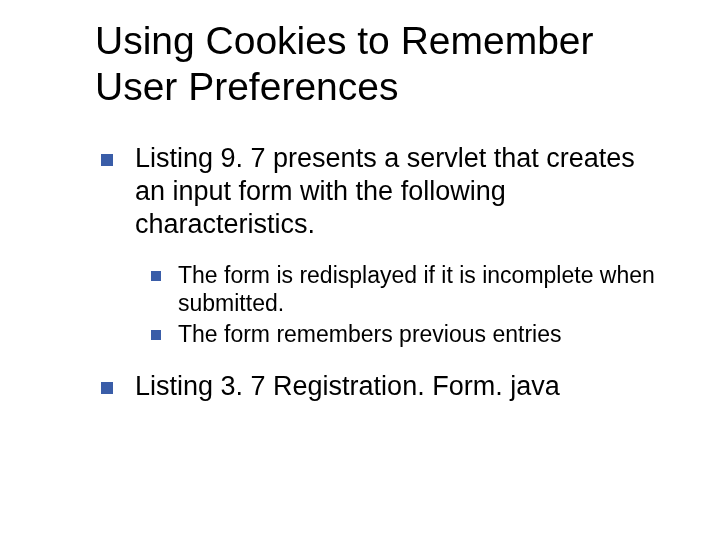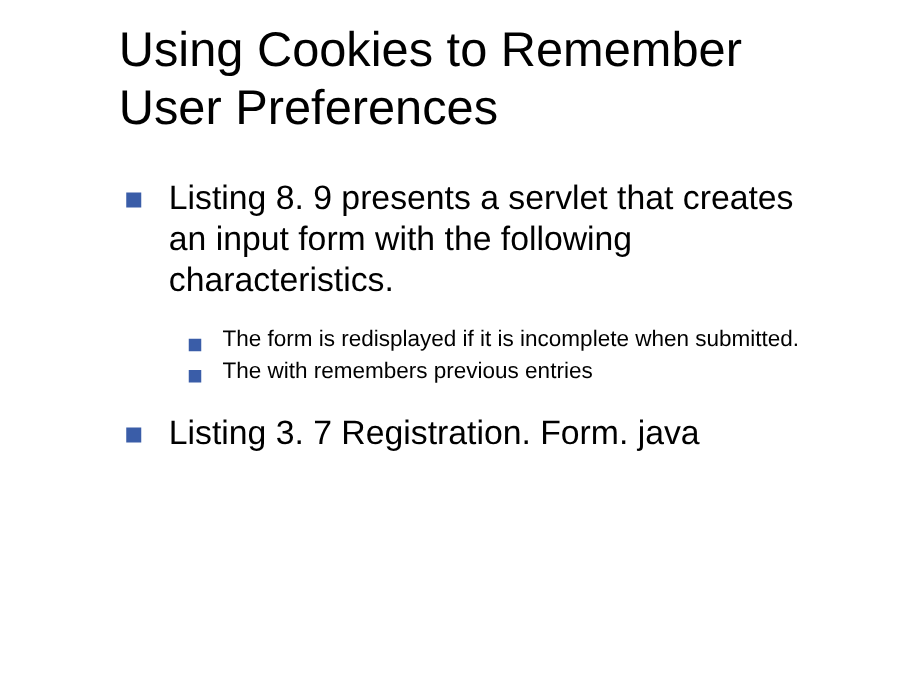--- a/index.html
+++ b/index.html
@@ -47,21 +47,21 @@
     background: #3a5da8;
   }
   .level2 {
     margin-top: 20px;
     margin-bottom: 6px;
   }
   .level2 > li {
     position: relative;
     padding-left: 33px;
     margin-left: 10px;
-    font-size: 18px;
+    font-size: 23px;
     line-height: 1.22;
     margin-bottom: 3px;
   }
   .level2 > li::before {
     content: "";
     position: absolute;
     left: 6px;
     top: 10px;
     width: 10px;
     height: 10px;
@@ -69,27 +69,27 @@
   }
 </style>
 </head>
 <body>
 
 <div class="slide">
   <h1 class="title">Using Cookies to Remember User Preferences</h1>
 
   <ul class="level1">
     <li>
-      <span>Listing 8. 9 presents a servlet that creates an input form with the following characteristics.</span>
+      <span>Listing 9. 7 presents a servlet that creates an input form with the following characteristics.</span>
       <ul class="level2">
         <li>
           <span>The form is redisplayed if it is incomplete when submitted.</span>
         </li>
         <li>
-          <span>The with remembers previous entries</span>
+          <span>The form remembers previous entries</span>
         </li>
       </ul>
     </li>
     <li>
       <span>Listing 3. 7 Registration. Form. java</span>
     </li>
   </ul>
 </div>
 
 </body></html>

